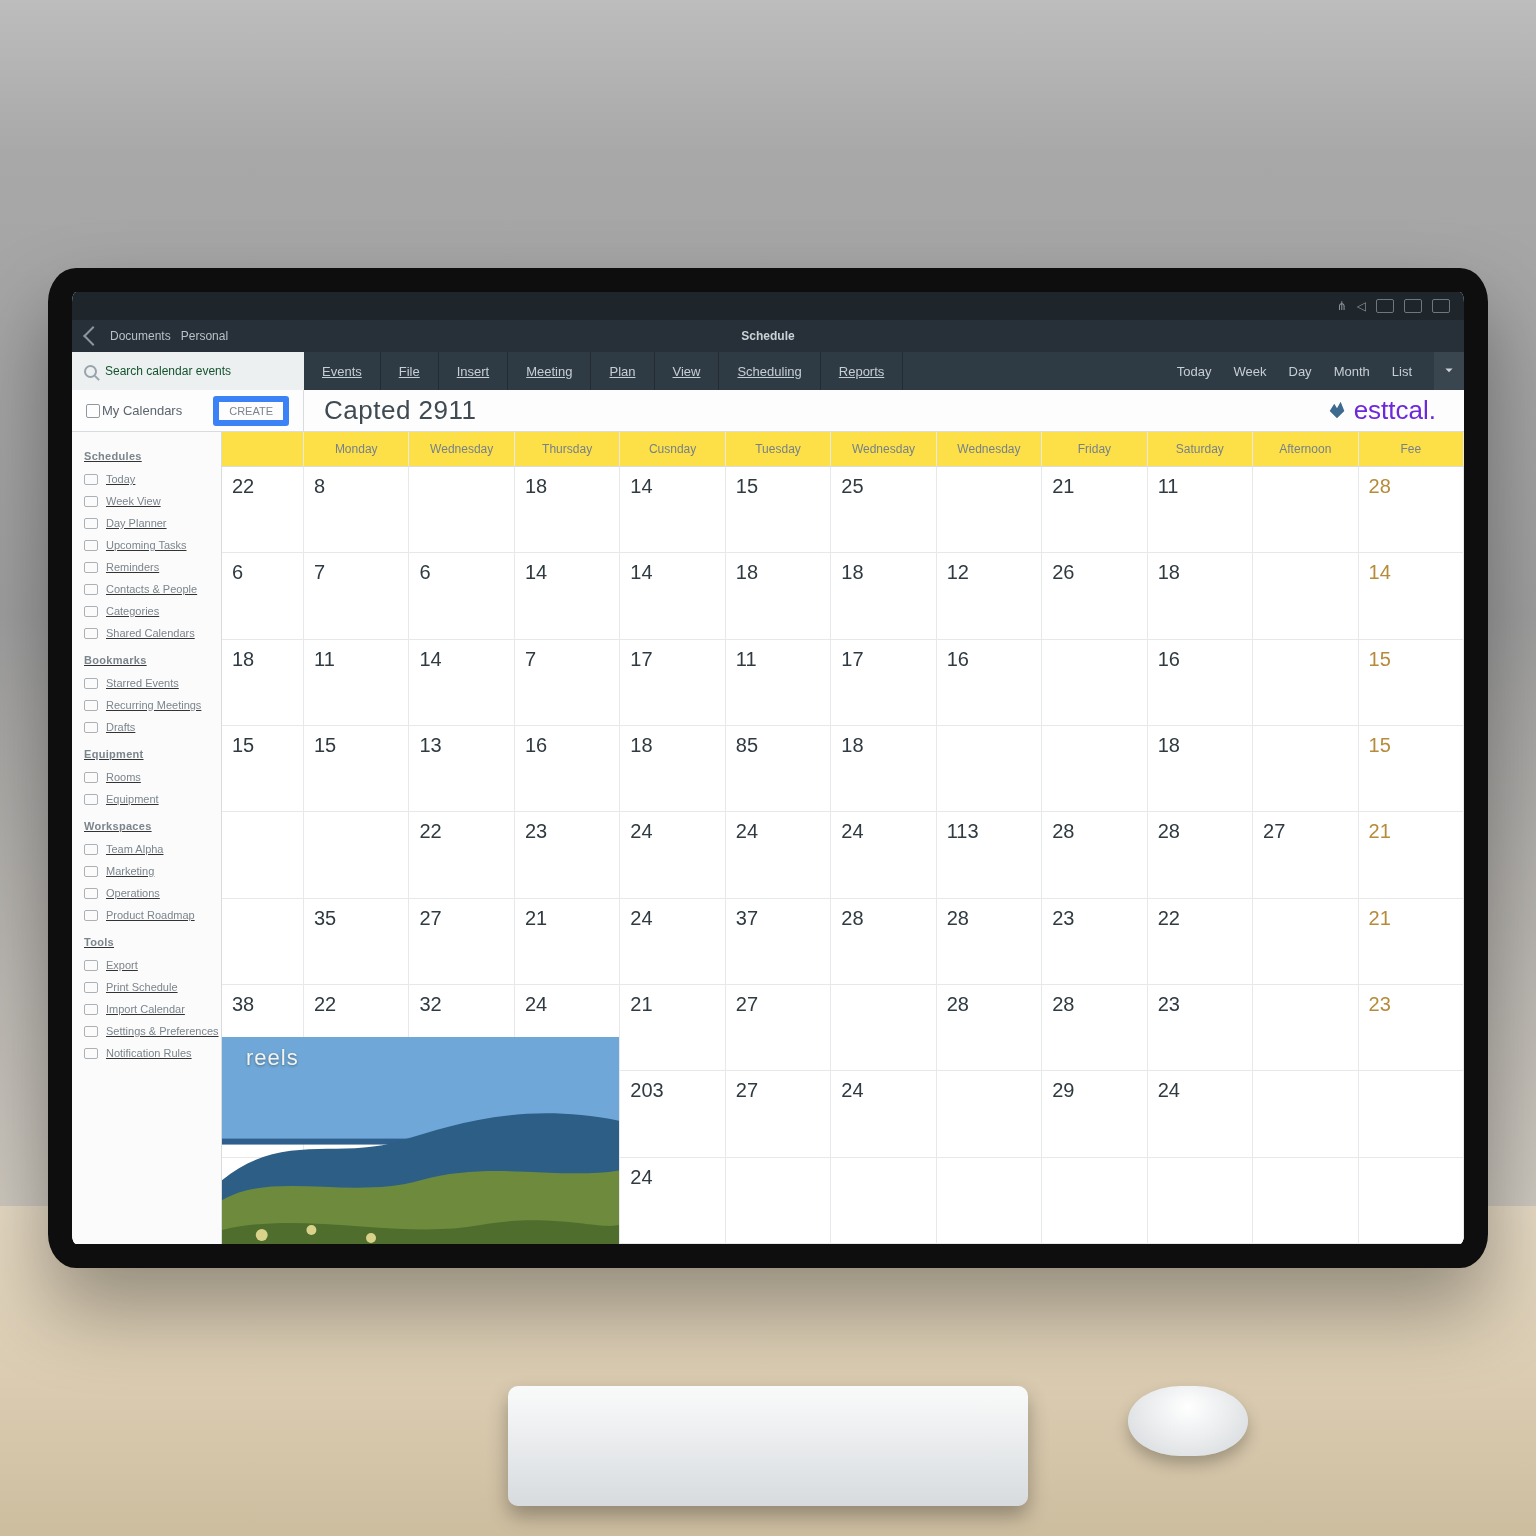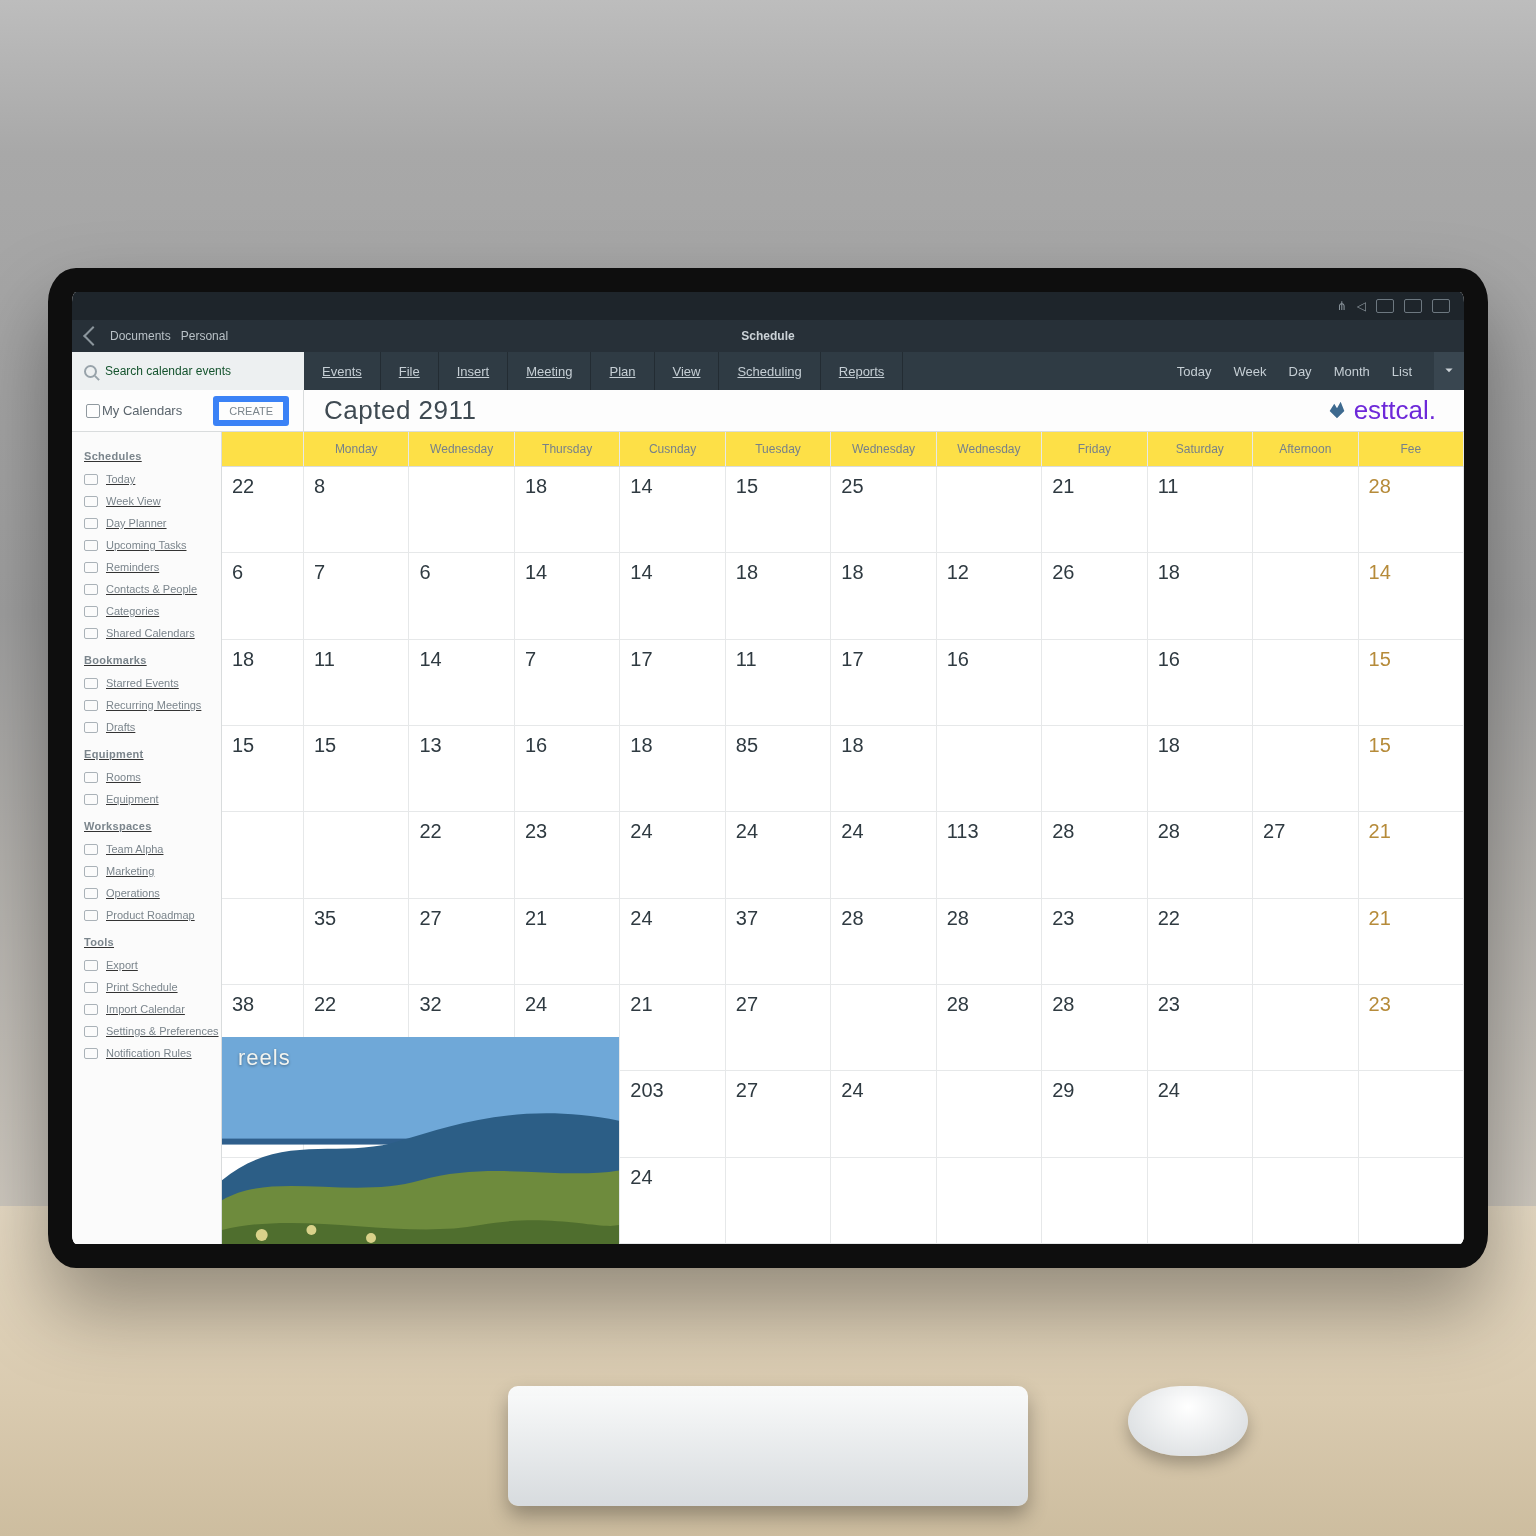--- a/index.html
+++ b/index.html
@@ -153,21 +153,21 @@
     background:#fff;
     position:relative;
   }
   .cell.gold{color:var(--gold);}
   
   .photo{
     position:absolute;left:0;bottom:0;width:calc(82px + 3*( (100% - 82px)/11 ));height:calc(100%/9*2.4);
     z-index:5;overflow:hidden;border-right:1px solid var(--line-soft);
   }
   .photo-label{
-    position:absolute;top:8px;left:16px;font-size:22px;color:#f2f4f0;letter-spacing:1px;
+    position:absolute;top:8px;left:24px;font-size:22px;color:#f2f4f0;letter-spacing:1px;
     text-shadow:0 1px 3px rgba(0,0,0,.4);z-index:2;
   }
   .photo svg{width:100%;height:100%;display:block;}
 
   
   .stand{
     position:absolute;left:50%;bottom:-70px;transform:translateX(-50%);
     width:260px;height:130px;background:linear-gradient(180deg,#dadee1,#b9c0c5);
     border-radius:10px 10px 50% 50%/10px 10px 40% 40%;
     box-shadow:inset 0 -30px 40px rgba(0,0,0,.2);

